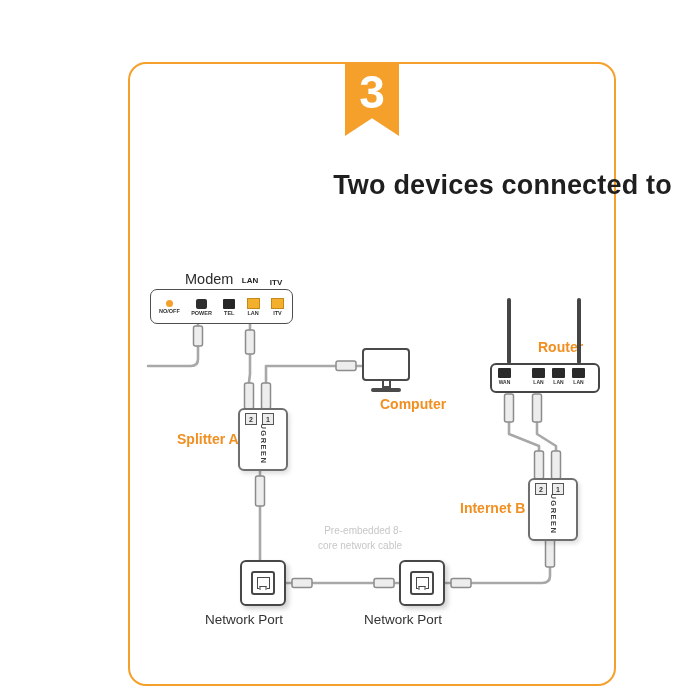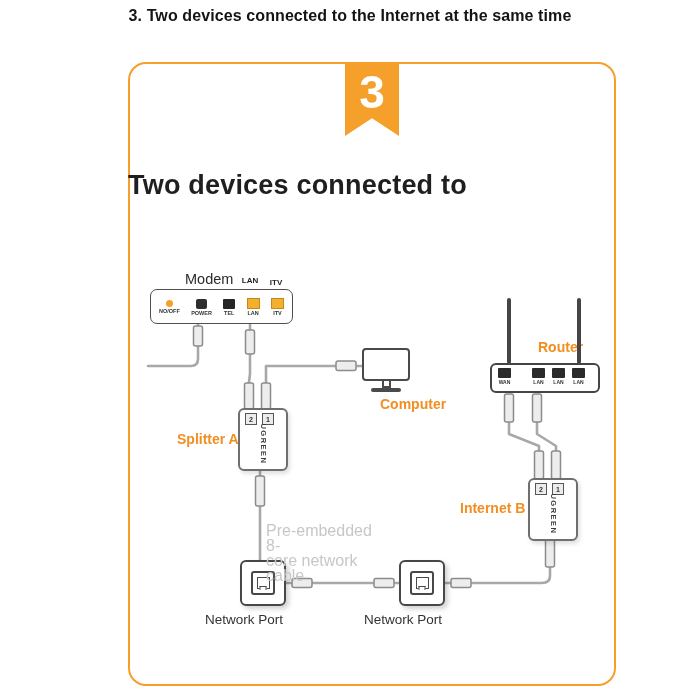--- a/index.html
+++ b/index.html
@@ -23,21 +23,21 @@
 
   .ribbon {
     position:absolute; left:345px; top:62px; width:54px; height:74px;
     background:#F5A02B; z-index:3;
     clip-path:polygon(0 0,100% 0,100% 100%,50% 76%,0 100%);
     display:flex; justify-content:center; align-items:flex-start;
   }
   .ribbon span { color:#fff; font-size:46px; font-weight:700; line-height:1; margin-top:7px; }
 
   .card-title {
-    position:absolute; left:128px; top:168px; width:544px; text-align:left;
+    position:absolute; left:128px; top:168px; width:544px; text-align:right;
     font-size:27px; font-weight:600; color:#1f1f1f; line-height:34px; z-index:2;
     letter-spacing:0.2px;
   }
 
   .cables { position:absolute; left:0; top:0; z-index:1; }
   .cable { fill:none; stroke:#A8A8A8; stroke-width:2.6; stroke-linejoin:round; stroke-linecap:round; }
   .plug { fill:#ededed; stroke:#8c8c8c; stroke-width:1.5; }
 
   .dev { position:absolute; z-index:2; box-sizing:border-box; }
 
@@ -77,28 +77,27 @@
   .wallport { width:46px; height:46px; border:2px solid #474747; border-radius:6px; background:#fff; box-shadow:3px 3px 5px rgba(0,0,0,0.18); display:flex; align-items:center; justify-content:center; }
   .wallport-inner { width:24px; height:24px; border:2px solid #474747; border-radius:3px; display:flex; align-items:center; justify-content:center; box-sizing:border-box; }
   .rj45 { width:13px; height:12px; border:1.6px solid #4a4a4a; position:relative; background:#fff; box-sizing:border-box; }
   .rj45::after { content:""; position:absolute; left:50%; bottom:-1.6px; transform:translateX(-50%); width:7px; height:4px; background:#fff; border:1.6px solid #4a4a4a; border-bottom:none; box-sizing:border-box; }
 
   
   .monitor { left:362px; top:348px; width:48px; height:33px; border:2.5px solid #4a4a4a; border-radius:4px; background:#fff; }
   .monitor-stand { left:382px; top:381px; width:9px; height:7px; border:2px solid #4a4a4a; border-top:none; background:#fff; }
   .monitor-base { left:371px; top:388px; width:30px; height:4px; background:#4a4a4a; border-radius:2px; }
 
-  .note { position:absolute; left:266px; top:523px; width:124px; text-align:left; font-size:16px; color:#C7C7C7; line-height:15px; z-index:2; }
+  .note { position:absolute; left:278px; top:523px; width:124px; text-align:right; font-size:10px; color:#C7C7C7; line-height:15px; z-index:2; }
 </style>
 </head>
 <body>
 
 <div class="page">
 
-  <h1 class="page-heading">3. Two devices connected to the Internet at the same time</h1>
 
   <div class="card"></div>
 
   <div class="ribbon">
     <span>3</span>
   </div>
 
   <div class="card-title">
     <div>Two devices connected to</div>
   </div>

